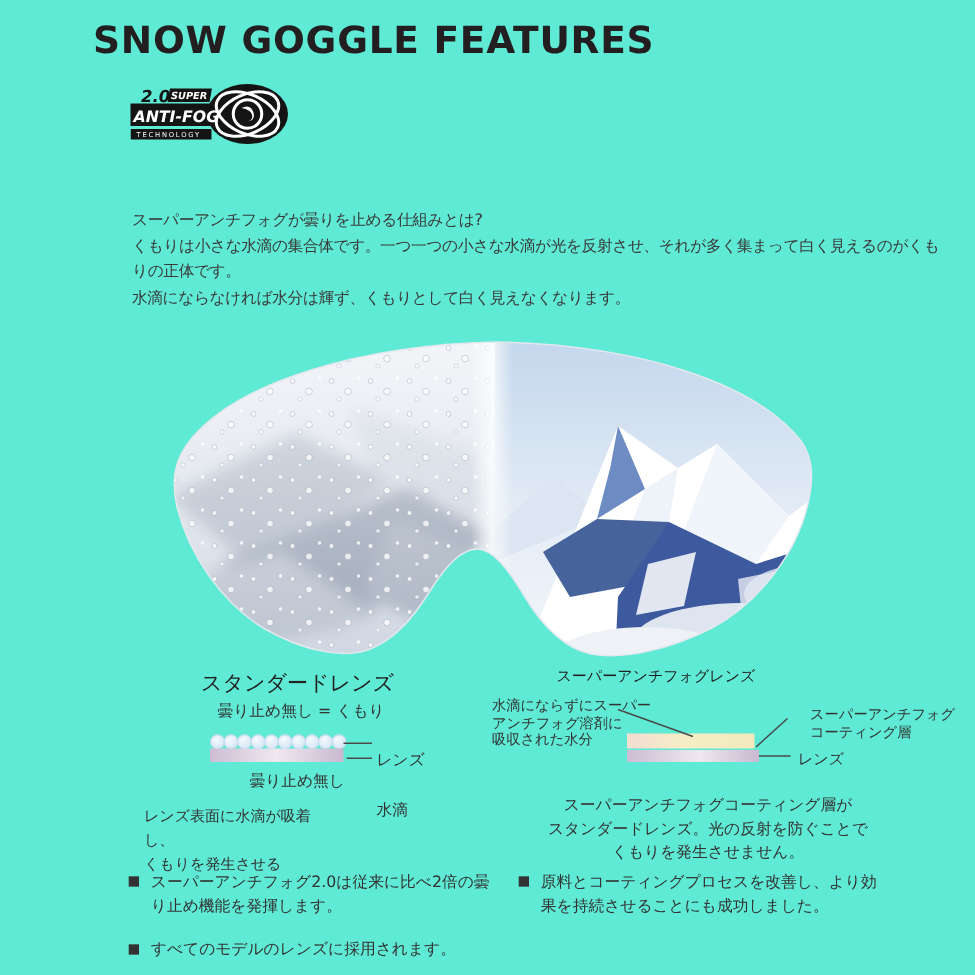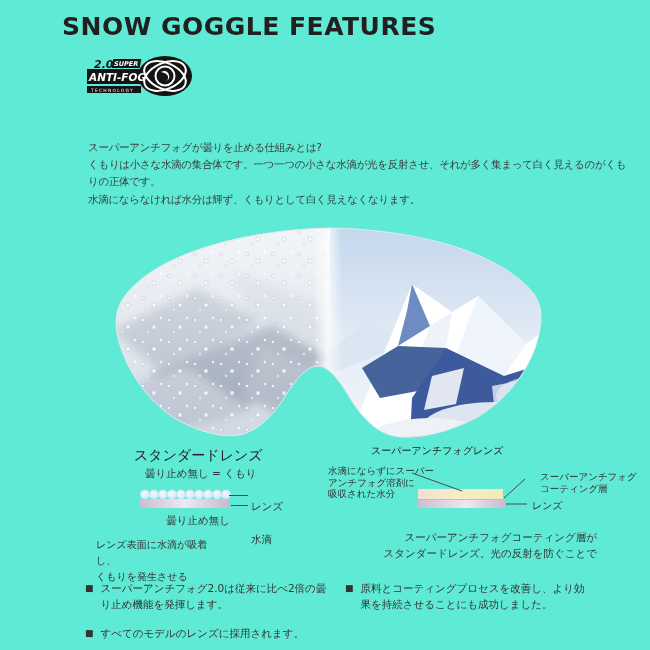--- a/index.html
+++ b/index.html
@@ -36,21 +36,21 @@
   .sd-water-label { left:251px; top:489px; font-size:10.5px;margin-top:44px; }
   .sd-lens-label  { left:251px; top:500px; font-size:10.5px; }
   .sd-nocoat { left:142px; top:514px; width:88px; text-align:right; font-size:10.5px; }
   .sd-caption { left:96px; top:537px; width:125px; text-align:left; font-size:10px; line-height:16px; }
 
   .ad-absorbed { left:328px; top:465px; font-size:9.5px; line-height:11.5px; color:#333; }
   .ad-bars  { left:418px; top:488px; }
   .ad-lines { left:398px; top:466px; }
   .ad-coat-label { left:540px; top:471px; font-size:9.5px; line-height:11.5px; }
   .ad-lens-label { left:532px; top:499px; font-size:10px; }
-  .ad-caption { left:347px; top:530px; width:250px; text-align:right; font-size:10.5px; line-height:15.5px; }
+  .ad-caption { left:347px; top:530px; width:250px; text-align:center; font-size:10.5px; line-height:15.5px; }
 
   .bullets { font-size:10.5px; line-height:16px; color:#333; }
   .bullets-left  { left:85px;  top:580px; width:252px; }
   .bullets-right { left:345px; top:580px; width:240px; }
   .bullet { display:flex; gap:7px; margin-bottom:13px; }
   .bullet .marker { font-size:9px; line-height:16px; flex:0 0 auto; }
 </style>
 </head>
 <body>
 
@@ -226,20 +226,21 @@
     <line x1="108" y1="38" x2="129" y2="38" stroke="#4a4a4a" stroke-width="1"></line>
   </svg>
   <div class="abs ad-coat-label">
     <div>スーパーアンチフォグ</div>
     <div>コーティング層</div>
   </div>
   <div class="abs ad-lens-label">レンズ</div>
   <div class="abs ad-caption">
     <div>スーパーアンチフォグコーティング層が</div>
     <div>スタンダードレンズ。光の反射を防ぐことで</div>
+    <div>くもりを発生させません。</div>
   </div>
 
   <div class="abs bullets bullets-left">
     <div class="bullet">
       <span class="marker">■</span>
       <span>スーパーアンチフォグ2.0は従来に比べ2倍の曇り止め機能を発揮します。</span>
     </div>
     <div class="bullet">
       <span class="marker">■</span>
       <span>すべてのモデルのレンズに採用されます。</span>

